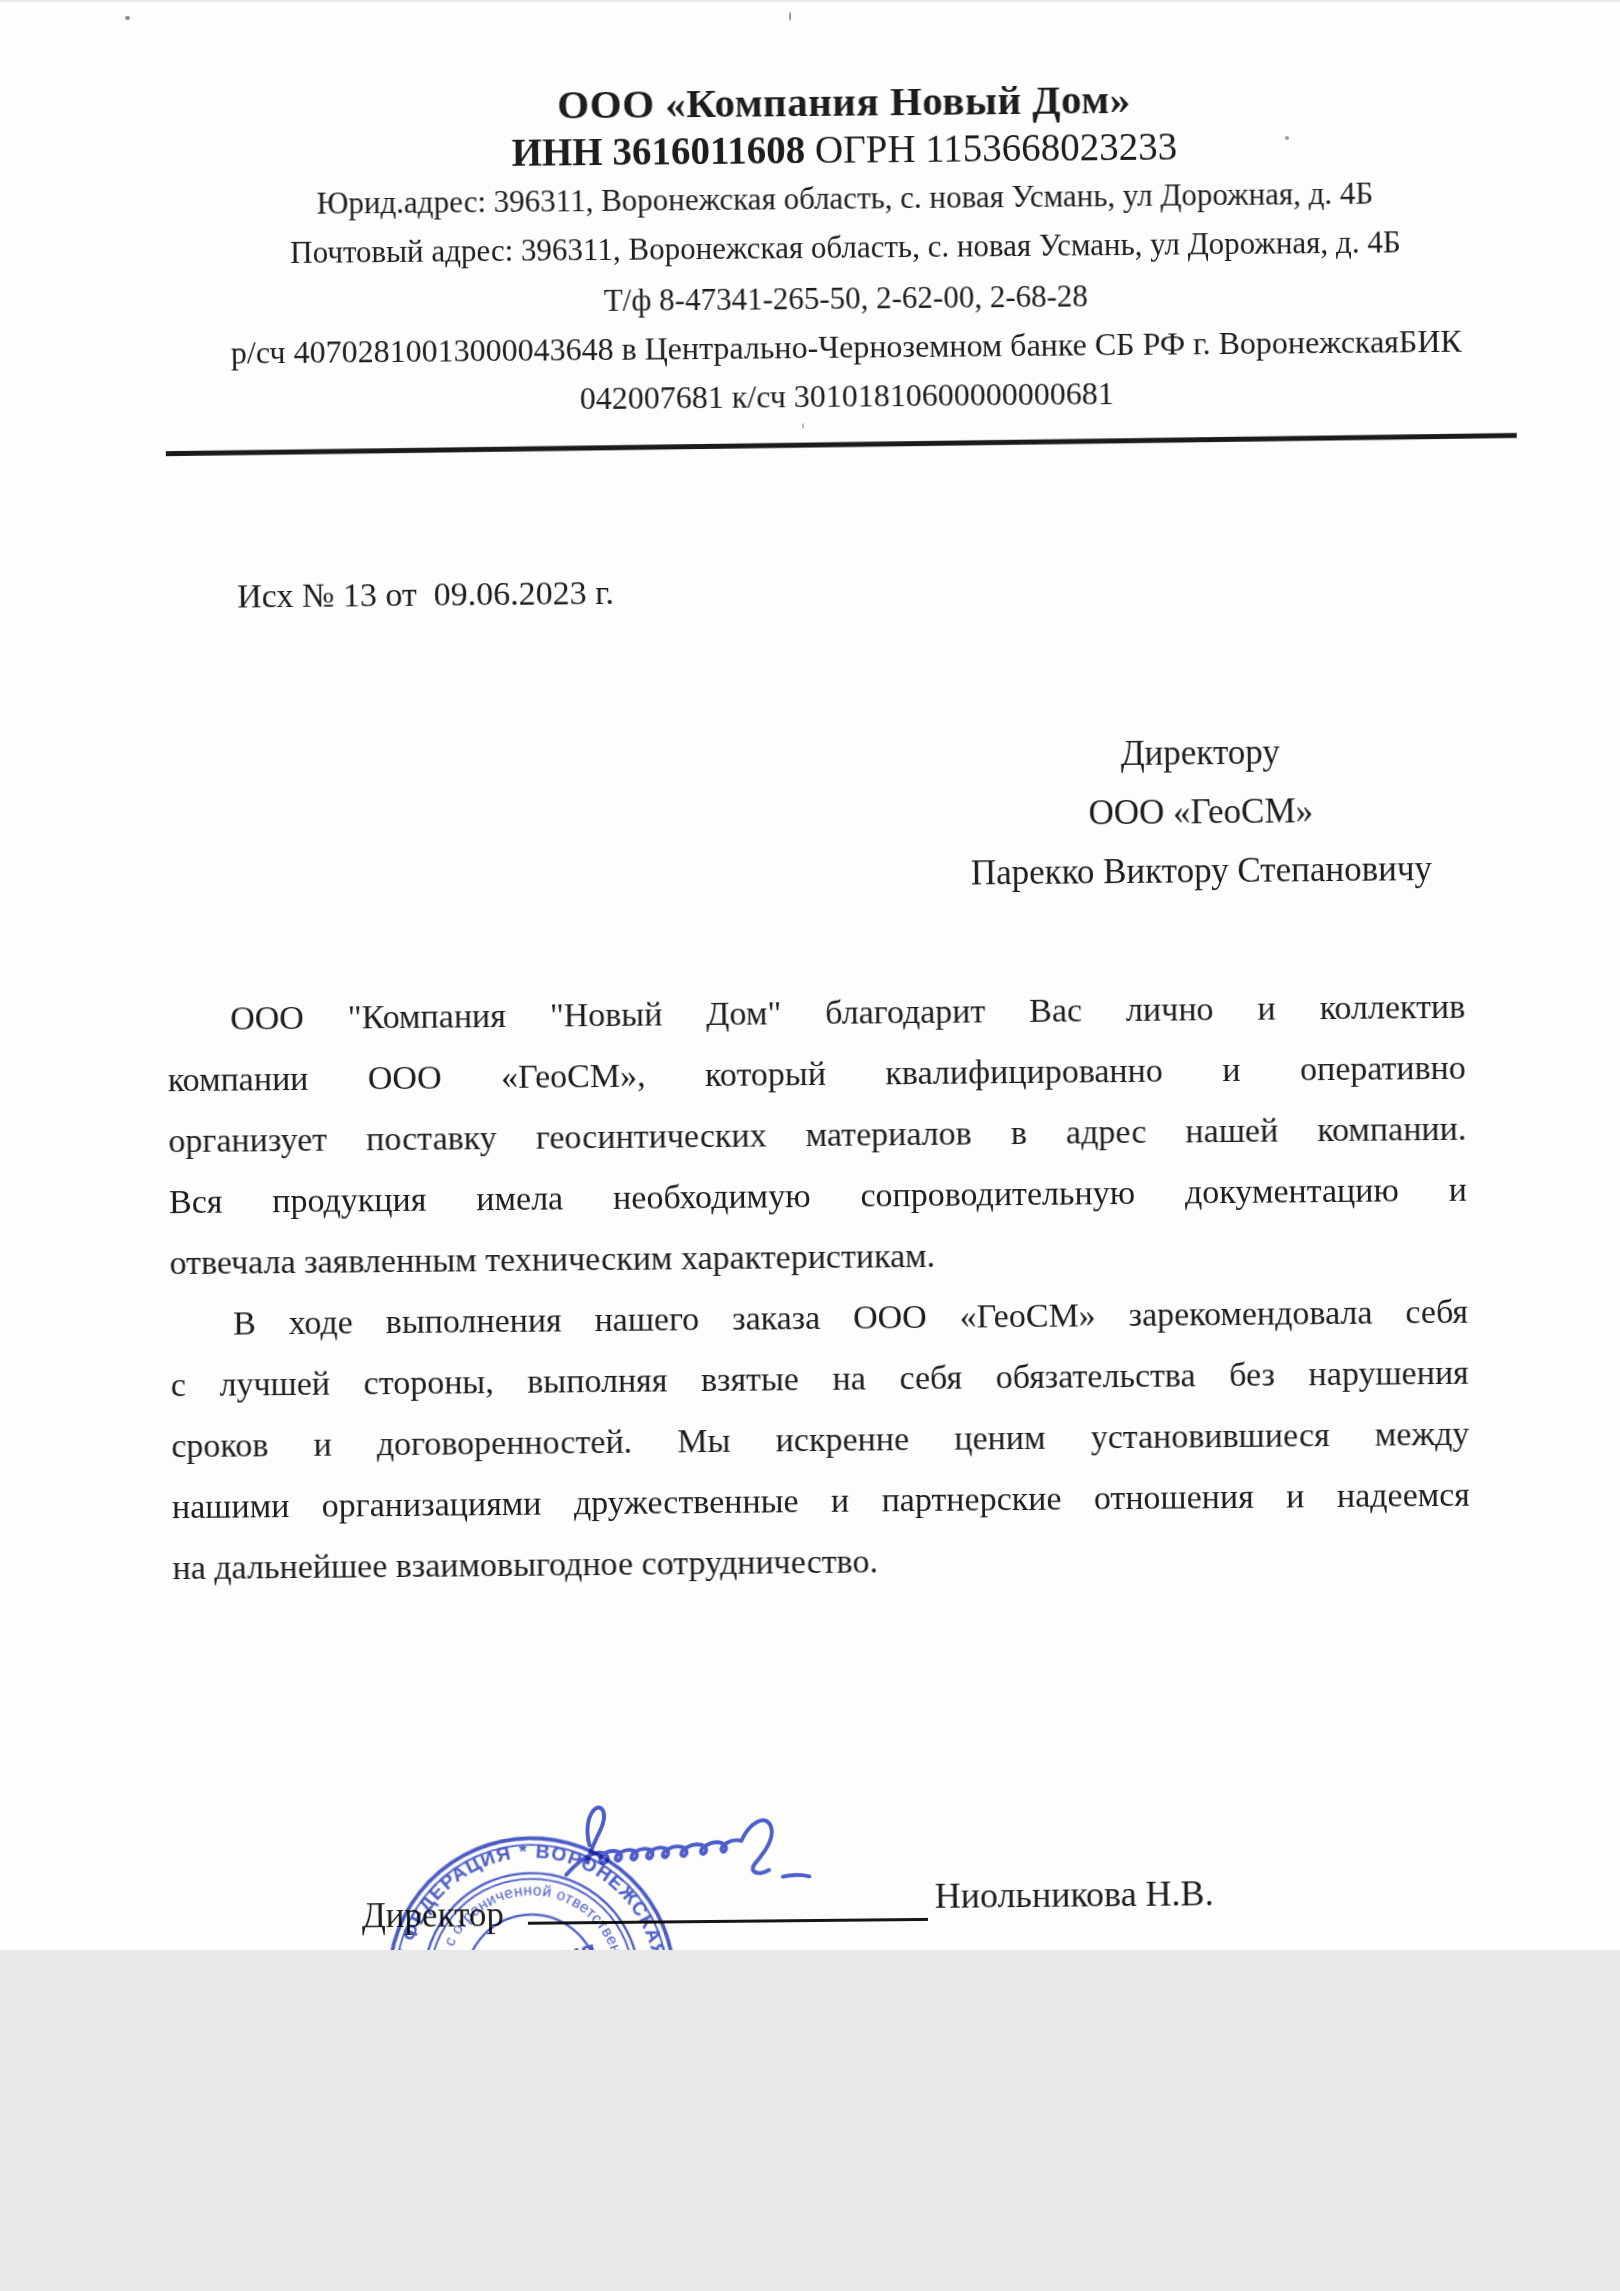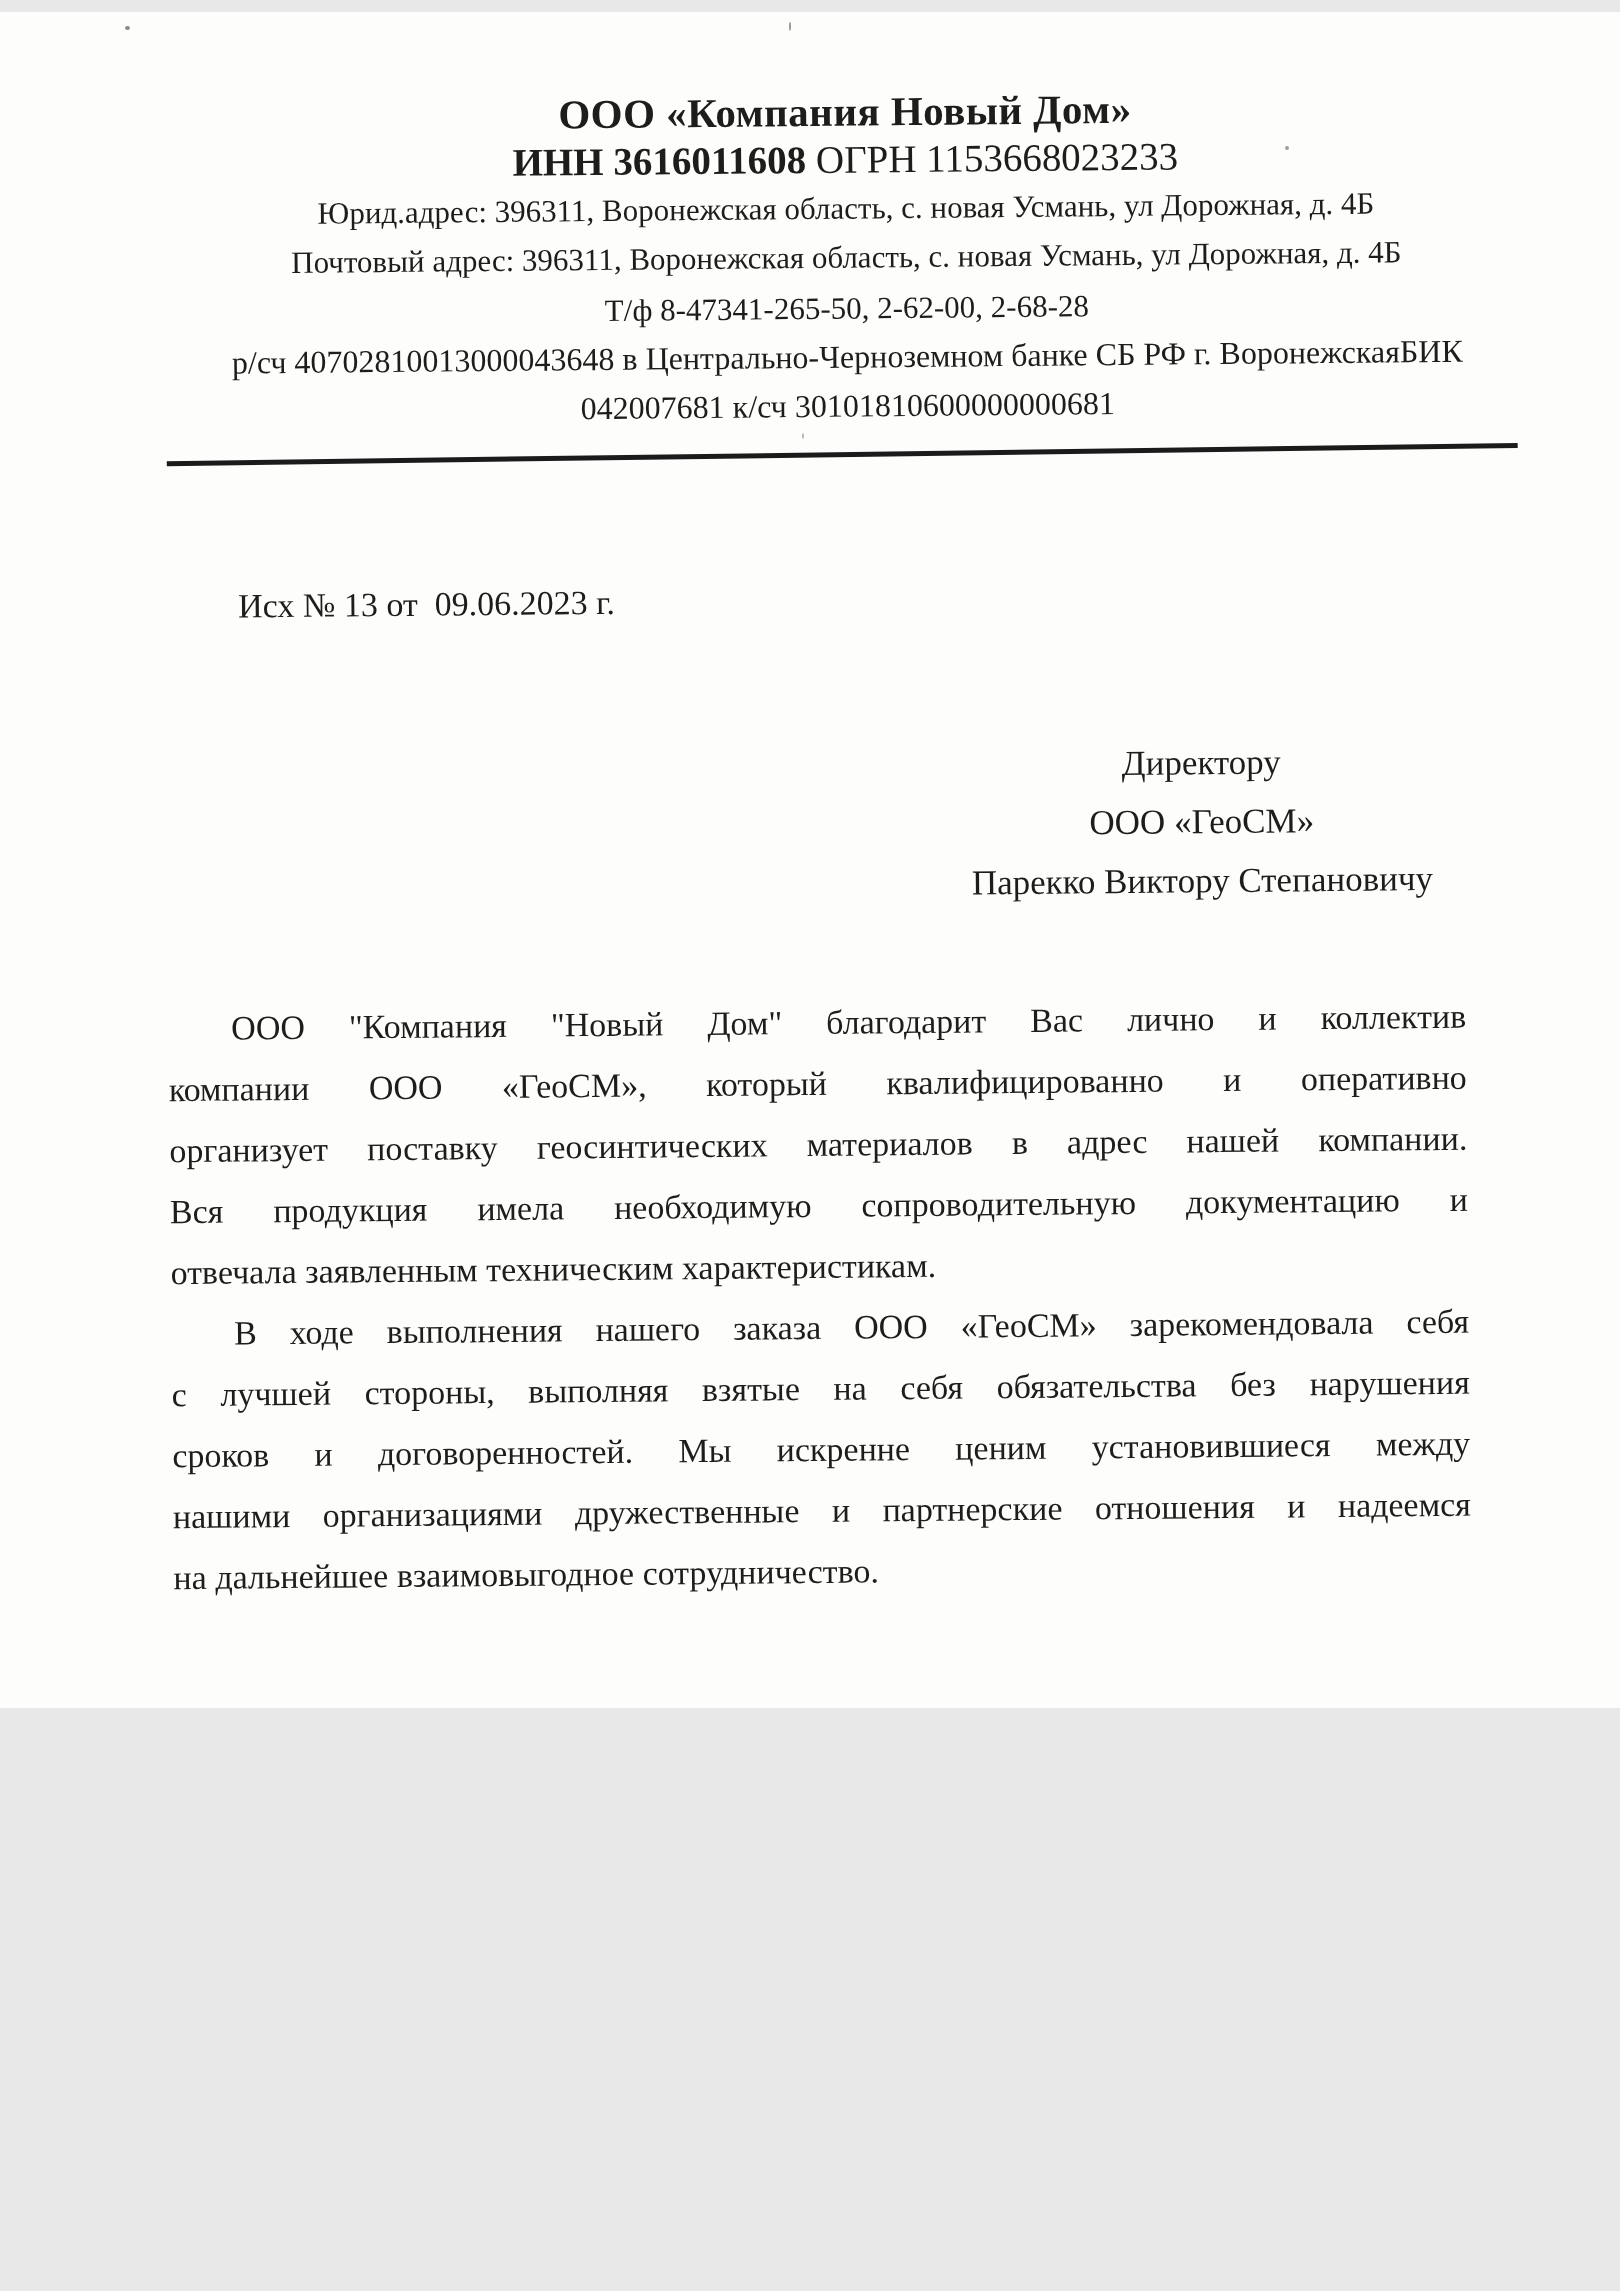--- a/index.html
+++ b/index.html
@@ -1,18 +1,18 @@
 <!DOCTYPE html>
 <html><head>
 <meta charset="utf-8">
 <style>
   html,body{margin:0;padding:0;background:#e8e8e8;}
   .page{
-    position:relative;width:1620px;height:1696px;background:#fdfdfc;overflow:hidden;
-    font-family:"Liberation Serif", serif;color:#1d1d1b;margin:12px auto;
+    position:relative;width:1620px;height:1948px;background:#fdfdfc;overflow:hidden;
+    font-family:"Liberation Serif", serif;color:#1d1d1b;margin:2px auto;
   }
   .sheet{position:absolute;inset:0;transform:rotate(-0.55deg);transform-origin:50% 40%;}
   
   .hline{position:absolute;left:81px;width:1539px;text-align:center;white-space:nowrap;}
   .h-title{font-size:41px;font-weight:bold;letter-spacing:0.5px;}
   .h-inn{font-size:39px;}
   .h-inn b{font-weight:bold;}
   .h-addr{font-size:31px;}
   .h-bank{font-size:32px;}
   .divider{position:absolute;left:169px;top:443px;width:1351px;height:4.9px;background:#1b1b1b;

